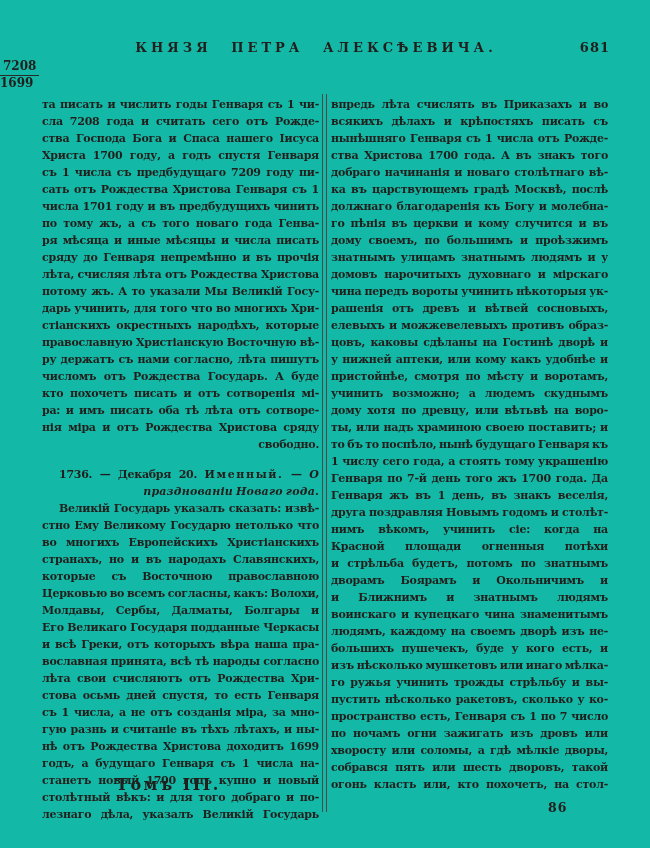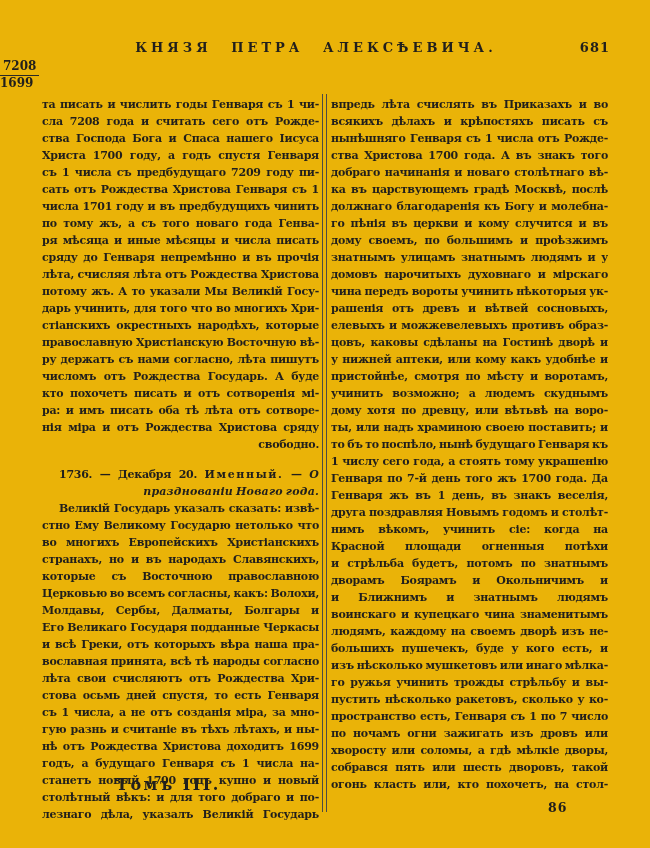--- a/index.html
+++ b/index.html
@@ -1,18 +1,18 @@
 <!DOCTYPE html>
 <html><head>
 <meta charset="utf-8">
 <style>
   html,body{margin:0;padding:0;background:#e9e9e7;}
   .sheet{
     position:relative;width:650px;height:848px;margin:0 auto;
-    background:#eab308;
+    background:#14b8a6;
     font-family:"DejaVu Serif","Liberation Serif",serif;
     color:#211f1c;overflow:hidden;
   }
   .header-title{
     position:absolute;top:40px;left:42px;right:60px;text-align:center;
     font-size:13px;font-weight:bold;letter-spacing:4px;word-spacing:11px;white-space:nowrap;
   }
   .page-num{
     position:absolute;top:40px;right:40px;font-size:13px;font-weight:bold;letter-spacing:1px;
   }

